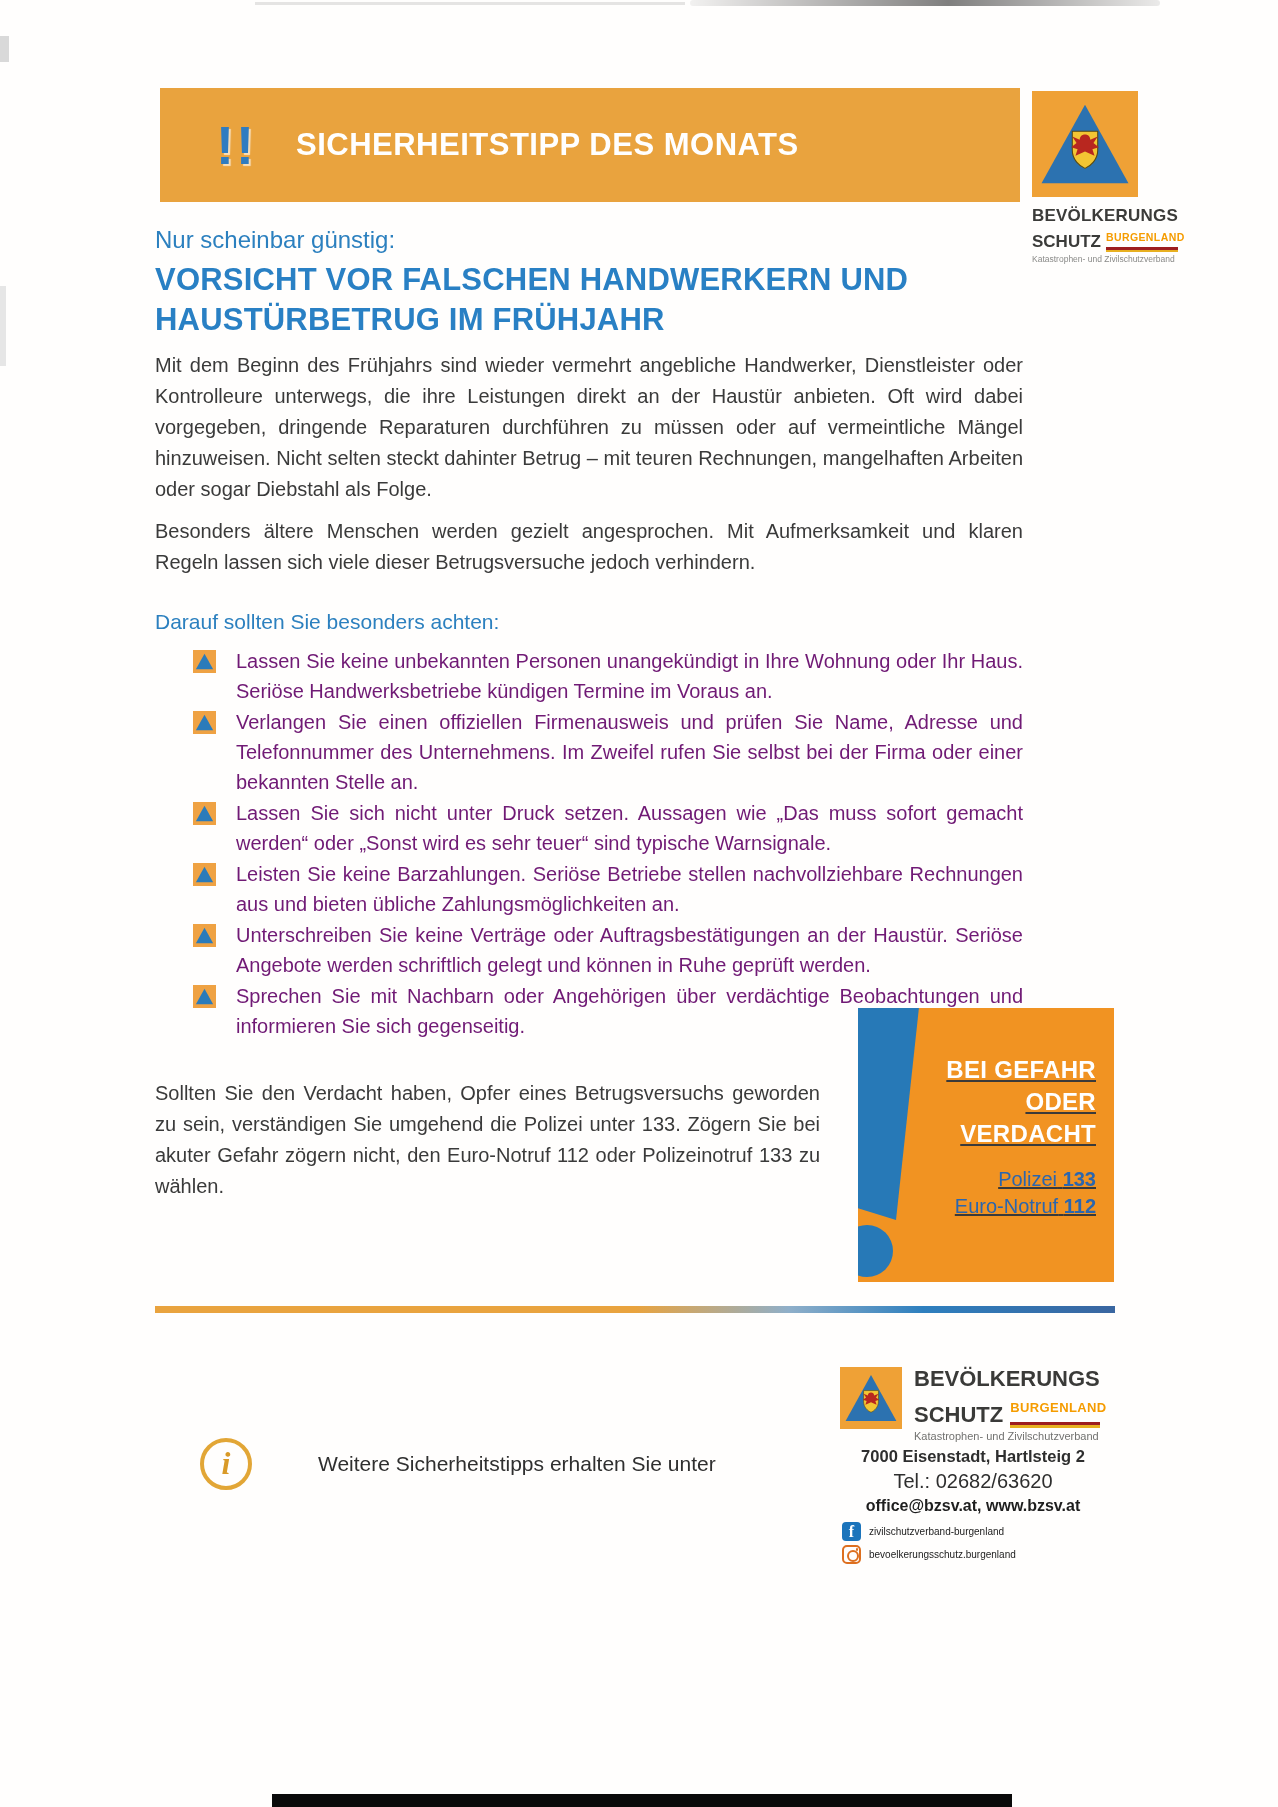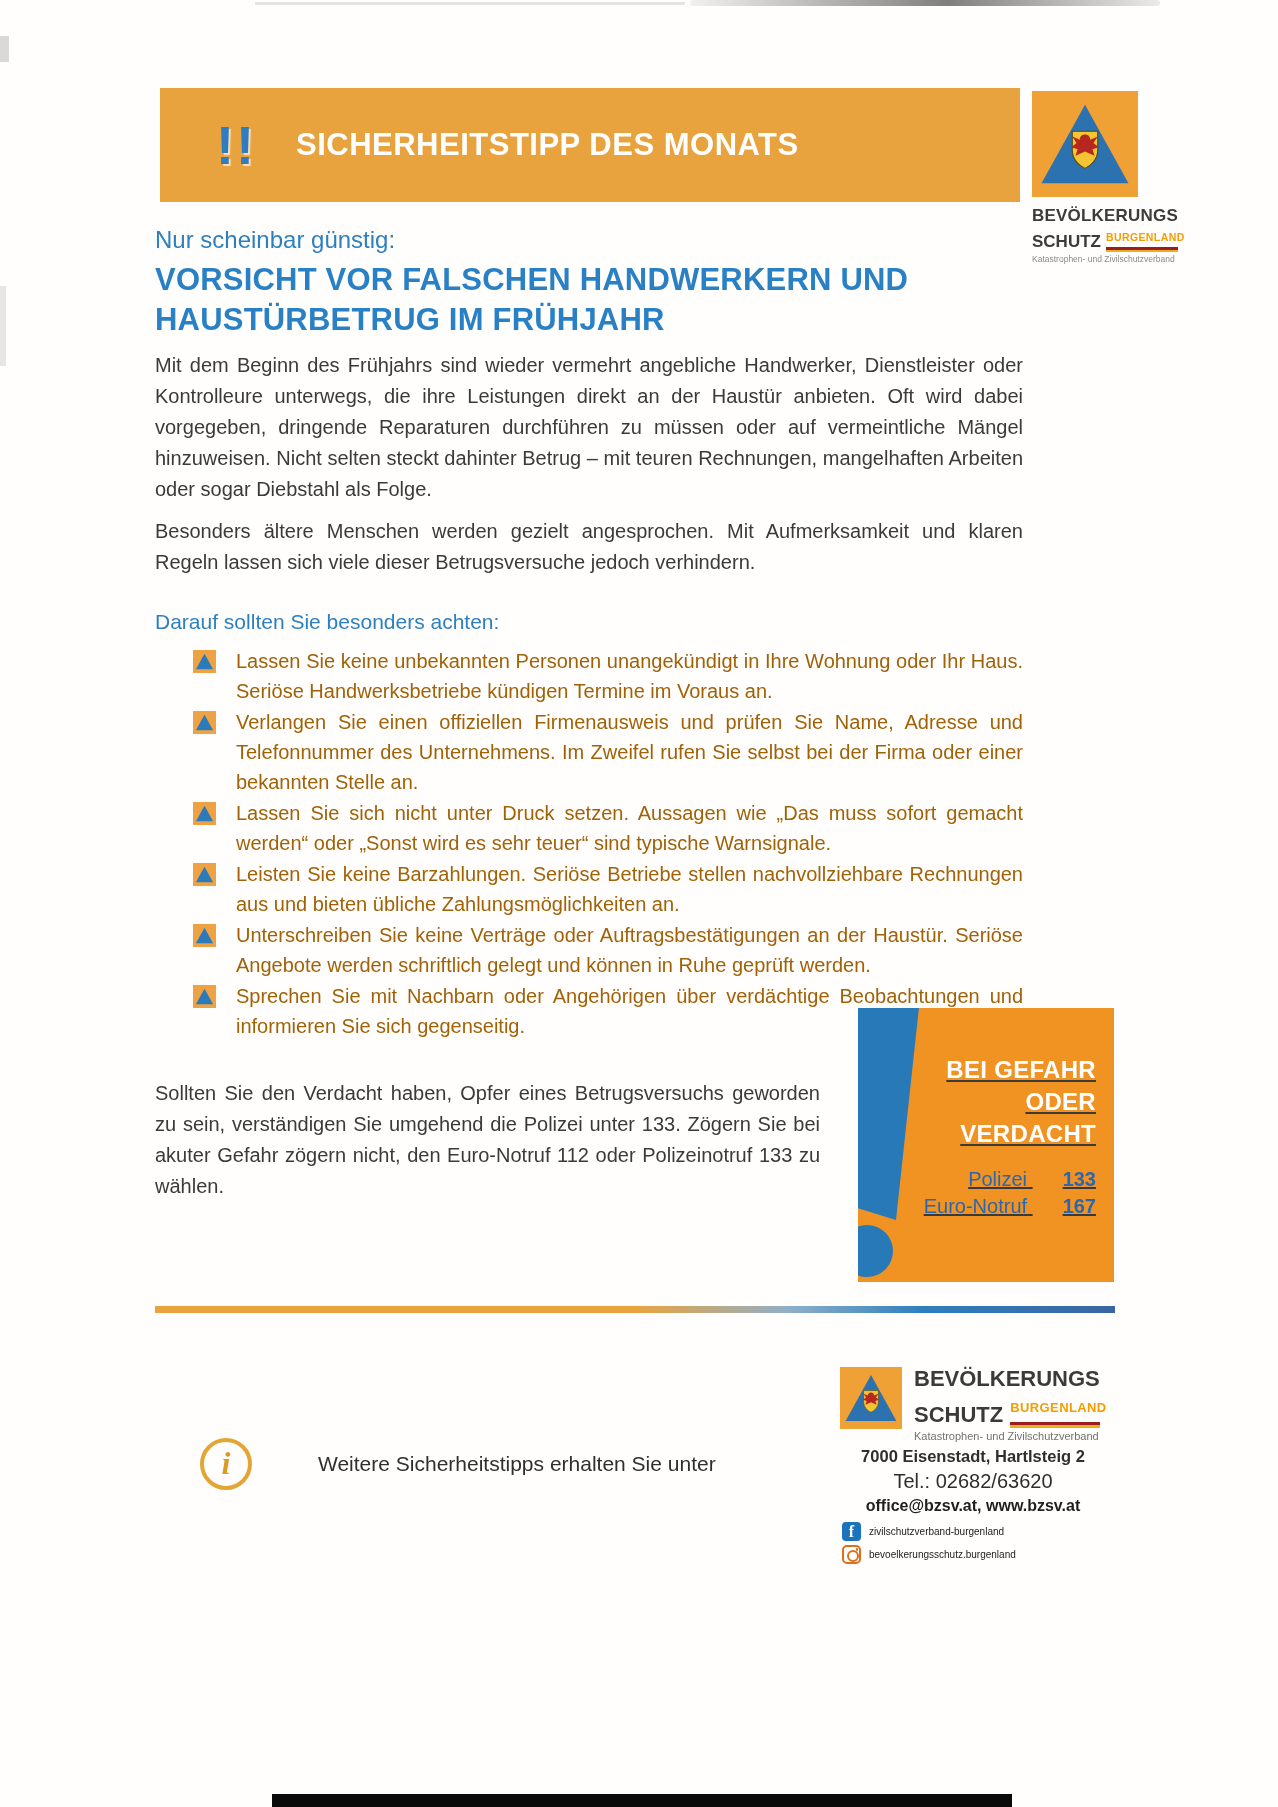--- a/index.html
+++ b/index.html
@@ -45,31 +45,31 @@
   .para { position:absolute; left:155px; width:868px; font-size:20px; line-height:31px;
     text-align:justify; color:#3a3a3a; }
   .p1 { top:350px; }
   .p2 { top:516px; }
 
   .check-heading { position:absolute; left:155px; top:610px; font-size:21px; color:#2C80BF; }
 
   .checklist { position:absolute; left:193px; top:646px; width:830px; }
   .check-item { display:flex; gap:20px; margin-bottom:1px; }
   .check-icon { flex:0 0 23px; width:23px; height:23px; margin-top:4px; }
-  .check-text { font-size:20px; line-height:30px; text-align:justify; color:#a16207; }
+  .check-text { font-size:20px; line-height:30px; text-align:justify; color:#701a75; }
 
   
   .alert-box { position:absolute; left:858px; top:1008px; width:256px; height:274px;
     background:#F19322; overflow:hidden; }
   .alert-box svg.bang-shape { position:absolute; left:0; top:0; }
   .alert-text { position:absolute; right:18px; top:46px; text-align:right;text-decoration:underline; }
   .alert-line { color:#ffffff; font-size:24px; font-weight:800; line-height:32px; letter-spacing:.3px; }
   .alert-phones { margin-top:16px; }
   .alert-phone { color:#2B66AE; font-size:20px; line-height:27px; }
-  .alert-phone .num { font-weight:800;margin-left:30px; }
+  .alert-phone .num { font-weight:800; }
 
   .outro { position:absolute; left:155px; width:665px; font-size:20px; line-height:31px;
     text-align:justify; color:#3a3a3a; }
   .o1 { top:1078px; }
   .o2 { top:1230px; }
 
   .rule { position:absolute; left:155px; top:1306px; width:960px; height:7px;
     background:linear-gradient(to right, #E9A33E 0%, #E9A33E 50%, #8FAFC9 66%, #2E7FBE 80%, #3A66A0 100%); }
 
   
@@ -216,21 +216,21 @@
       <div class="alert-line">BEI GEFAHR</div>
       <div class="alert-line">ODER</div>
       <div class="alert-line">VERDACHT</div>
       <div class="alert-phones">
         <div class="alert-phone">
           <span>Polizei</span>
           <span class="num">133</span>
         </div>
         <div class="alert-phone">
           <span>Euro-Notruf</span>
-          <span class="num">167</span>
+          <span class="num">112</span>
         </div>
       </div>
     </div>
   </div>
 
   <p class="outro o1">Sollten Sie den Verdacht haben, Opfer eines Betrugsversuchs geworden zu sein, verständigen Sie umgehend die Polizei unter 133. Zögern Sie bei akuter Gefahr zögern nicht, den Euro-Notruf 112 oder Polizeinotruf 133 zu wählen.</p>
 
   <div class="rule"></div>
 
   <div class="crest-footer-wrap">

